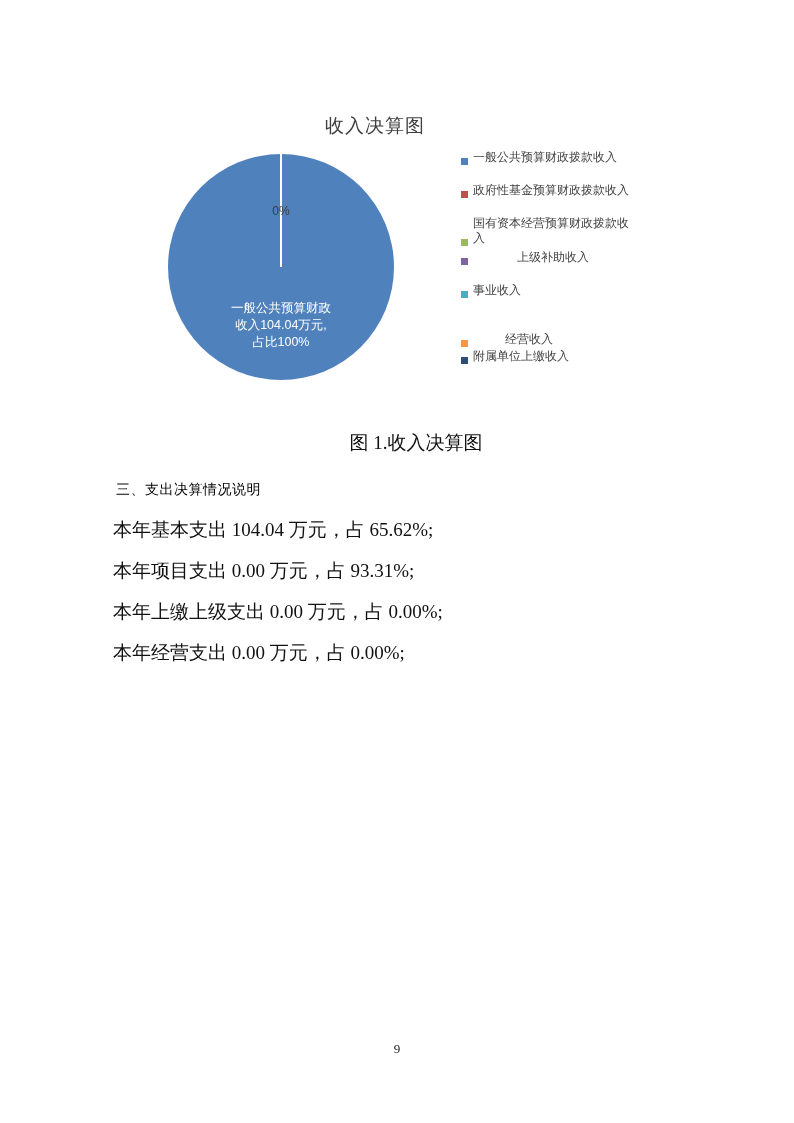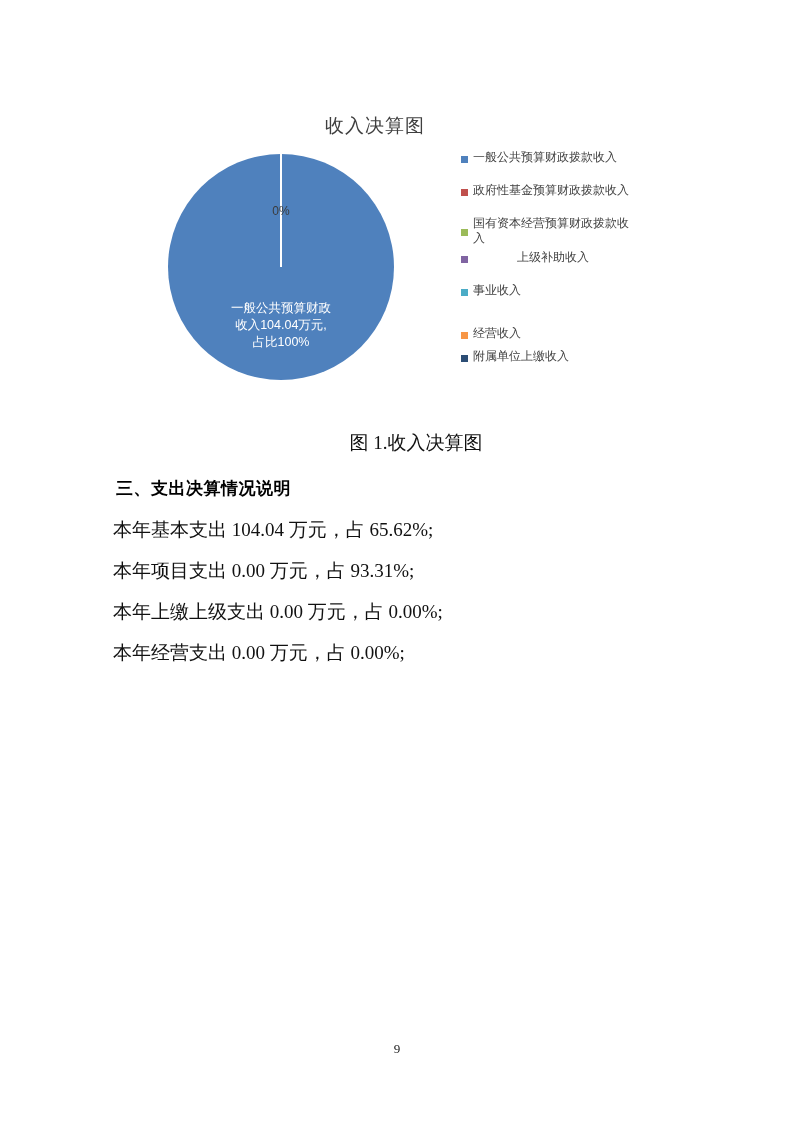--- a/index.html
+++ b/index.html
@@ -33,40 +33,40 @@
   }
   .pie-zero-label {
     position: absolute; left: 93px; top: 50px; width: 40px;
     text-align: center; font-size: 12px; color: #3b3b3b; z-index: 2;
   }
   .pie-main-label {
     position: absolute; left: 33px; top: 146px; width: 160px;
     text-align: center; font-size: 12.5px; line-height: 17px; color: #ffffff;
   }
   .legend { position: absolute; left: 406px; top: 40px; width: 185px; }
-  .legend-row { position: absolute; left: 0; display: flex; align-items: center; }
+  .legend-row { position: absolute; left: 0; display: flex; align-items: flex-end; }
   .lr1 { top: 0; }    .lr2 { top: 33px; }  .lr3 { top: 66px; }
-  .lr4 { top: 100px; gap: 44px; }.lr5 { top: 133px; } .lr6 { top: 176px; } .lr7 { top: 199px; }
+  .lr4 { top: 100px; gap: 44px; }.lr5 { top: 133px; } .lr6 { top: 182px; gap: 32px; } .lr7 { top: 199px; }
   .swatch { width: 7px; height: 7px; margin: 3px 5px 0 0; flex: 0 0 auto; }
   .c1 { background: #4F81BD; } .c2 { background: #C0504D; } .c3 { background: #9BBB59; }
   .c4 { background: #8064A2; } .c5 { background: #4BACC6; } .c6 { background: #F79646; }
   .c7 { background: #2C4D75; }
   .legend-label {
     font-size: 12px; line-height: 15px; color: #3f3f3f; max-width: 162px;
   }
 
   
   .figure-caption {
     position: absolute; top: 430px; left: 90px; right: 52px;
     text-align: center; font-size: 19px; color: #111111;
   }
   .content { position: absolute; top: 475px; left: 75px; right: 52px; }
   .section-heading {
     font-family: "Liberation Sans", "DejaVu Sans", sans-serif;
-    font-size: 17px; font-weight: bold; color: #000000;
+    font-size: 14px; font-weight: normal; color: #000000;
     line-height: 28px; margin: 0 0 4px 0; text-indent: 41px;
     letter-spacing: 0.5px;
   }
   .para { font-size: 19px; line-height: 41px; margin: 0; }
   .para-first-line {
     text-align: justify; text-align-last: justify; text-justify: inter-character;
     text-indent: 38px; white-space: nowrap; overflow: hidden;
   }
   .items { margin-top: 6px; }
   .items .para { text-indent: 38px; }

